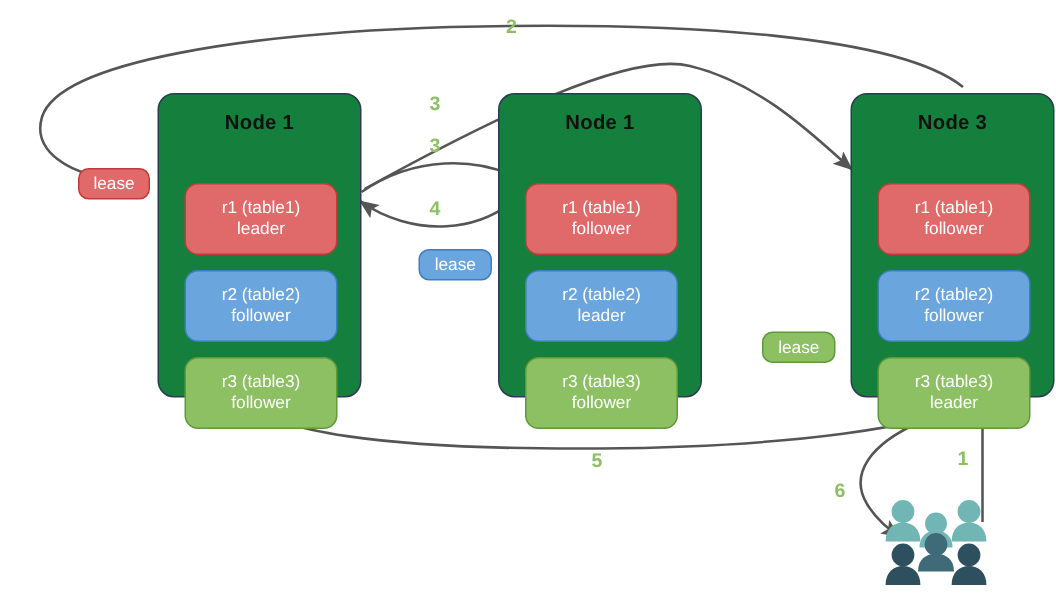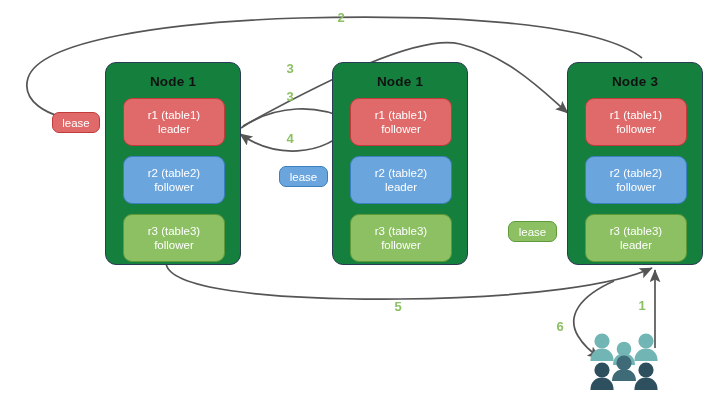--- a/index.html
+++ b/index.html
@@ -33,20 +33,21 @@
     box-sizing:border-box;
     border-radius:9px;
     display:flex;
     flex-direction:column;
     align-items:center;
     justify-content:center;
     color:#ffffff;
     font-size:11.5px;
     line-height:14px;
     text-align:center;
+    margin-top:24px;
   }
   .replica .ln{display:block;white-space:nowrap;}
   .lease{
     position:absolute;
     box-sizing:border-box;
     border-radius:7px;
     display:flex;
     align-items:center;
     justify-content:center;
     color:#ffffff;

